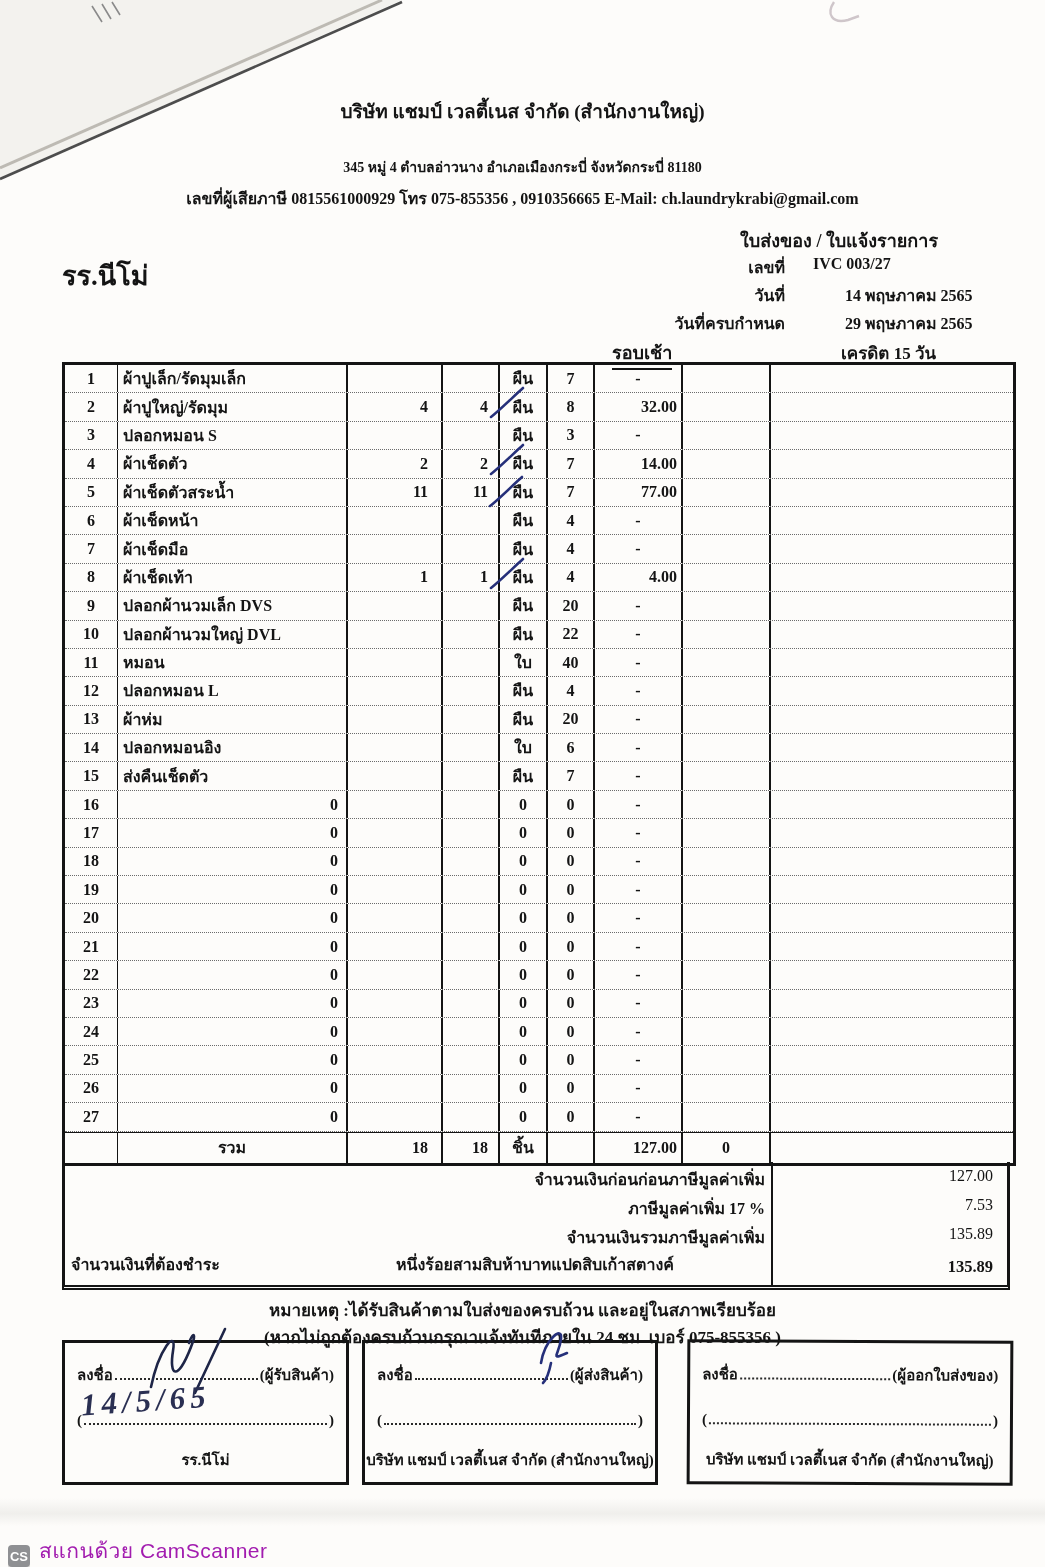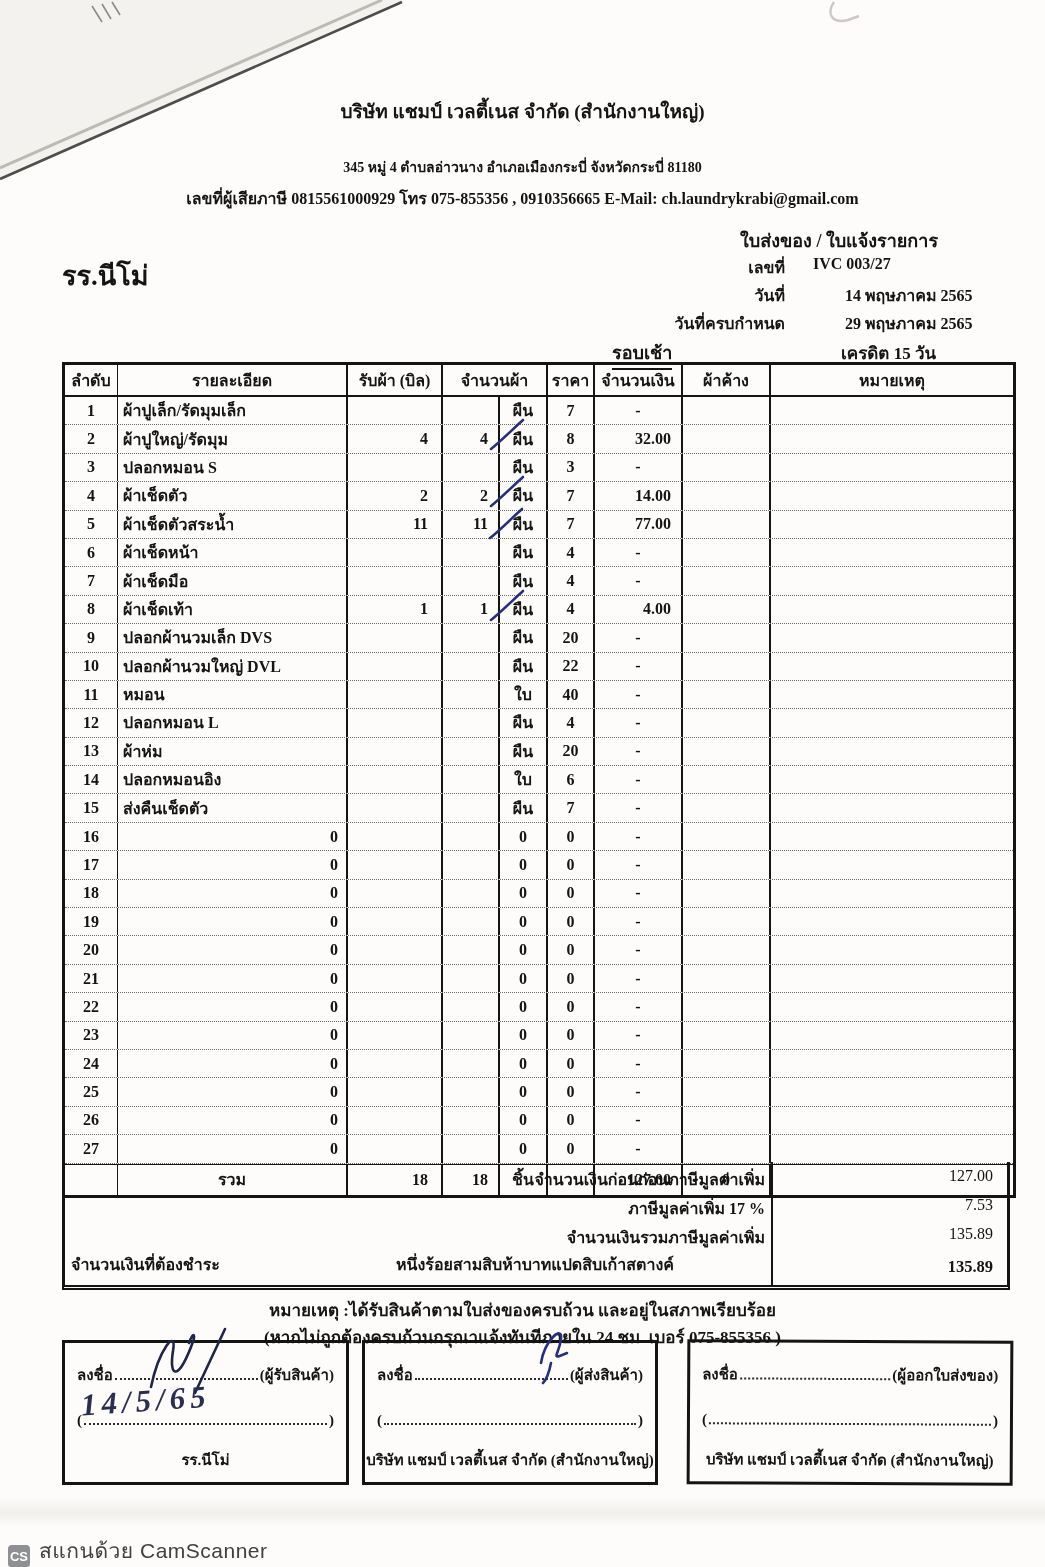--- a/index.html
+++ b/index.html
@@ -26,21 +26,21 @@
   .ttotal{height:30px;border-bottom:none;border-top:1px solid #141414;}
   .c{display:flex;align-items:center;justify-content:center;border-right:2px solid #141414;box-sizing:border-box;position:relative;}
   .c:last-child{border-right:none;}
   .c-no{width:53px;border-right-width:1px;}
   .c-desc{width:230px;justify-content:flex-start;padding-left:5px;}
   .c-desc.zright{justify-content:flex-end;padding-right:8px;}
   .c-recv{width:95px;justify-content:flex-end;padding-right:13px;}
   .c-qty{width:57px;justify-content:flex-end;padding-right:10px;}
   .c-unit{width:48px;}
   .c-price{width:47px;}
-  .c-amt{width:88px;justify-content:flex-end;padding-right:10px;}
+  .c-amt{width:88px;justify-content:flex-end;padding-right:4px;}
   .c-amt.dash{justify-content:center;padding-right:0;}
   .c-rem{width:88px;}
   .c-note{flex:1;}
   .c-desc.center{justify-content:center;padding-left:0;}
   .chk{position:absolute;right:-28px;top:-7px;width:38px;height:36px;pointer-events:none;z-index:3;}
   .chk.long{right:-34px;top:-4px;width:52px;}
   
   .summary{left:62px;top:1162px;width:948px;height:128px;border-left:3px solid #141414;border-right:3px solid #141414;border-bottom:5px double #141414;box-sizing:border-box;}
   .sdivider{position:absolute;left:706px;top:0;bottom:0;border-left:2px solid #141414;}
   .srow{position:absolute;left:0;width:700px;text-align:right;font-weight:bold;font-size:16px;}
@@ -64,21 +64,21 @@
             color:#2a2f52;transform:rotate(-4deg);letter-spacing:5px;z-index:4;}
   .sigsvg{position:absolute;pointer-events:none;z-index:4;}
   
   .cornersvg{left:0;top:0;}
   .penmark{left:812px;top:0;}
   .shadowband{left:0;top:1498px;right:0;height:28px;background:linear-gradient(180deg,rgba(0,0,0,0) 0%,rgba(120,120,110,.10) 55%,rgba(0,0,0,0) 100%);}
   
   .scanbar{left:8px;top:1534px;display:flex;align-items:flex-end;font-family:"Liberation Sans","DejaVu Sans",sans-serif;}
   .cs-badge{width:22px;height:22px;background:#8f9093;border-radius:4px;color:#ffffff;font-size:13px;font-weight:bold;
             display:flex;align-items:center;justify-content:center;box-shadow:0 2px 0 rgba(0,0,0,.15);}
-  .scan-text{margin-left:9px;font-size:21px;color:#404040;letter-spacing:.5px;}
+  .scan-text{margin-left:9px;font-size:21px;color:#a21caf;letter-spacing:.5px;}
 </style>
 </head>
 <body>
 
 <div class="page">
 
   <svg class="abs cornersvg" width="460" height="210" viewBox="0 0 460 210">
     <polygon points="0,0 402,0 0,178" fill="#f3f2ee"></polygon>
     <line x1="382" y1="0" x2="0" y2="168" stroke="#bdbab3" stroke-width="3"></line>
     <line x1="402" y1="2" x2="0" y2="179" stroke="#4d4d4d" stroke-width="2.6"></line>
@@ -104,30 +104,20 @@
   </div>
   <div class="abs" style="left:635px;top:311px;display:flex;">
     <div class="mlabel">วันที่ครบกำหนด</div>
     <div class="mvalue" style="margin-left:60px;">29 พฤษภาคม 2565</div>
   </div>
   <div class="abs round">รอบเช้า</div>
   <div class="abs credit">เครดิต 15 วัน</div>
   <div class="abs customer">รร.นีโม่</div>
 
   <div class="abs table">
-    <div class="trow thead">
-      <div class="c c-no">ลำดับ</div>
-      <div class="c c-desc center">รายละเอียด</div>
-      <div class="c c-recv" style="justify-content:center;padding-right:0;">รับผ้า (บิล)</div>
-      <div class="c" style="width:105px;">จำนวนผ้า</div>
-      <div class="c c-price">ราคา</div>
-      <div class="c c-amt" style="justify-content:center;padding-right:0;">จำนวนเงิน</div>
-      <div class="c c-rem">ผ้าค้าง</div>
-      <div class="c c-note">หมายเหตุ</div>
-    </div>
 
     <div>
         <div class="trow">
           <div class="c c-no">1</div>
           <div class="c c-desc">ผ้าปูเล็ก/รัดมุมเล็ก</div>
           <div class="c c-recv"></div>
           <div class="c c-qty"></div>
           <div class="c c-unit">ผืน</div>
           <div class="c c-price">7</div>
           <div class="c c-amt dash">-</div>

